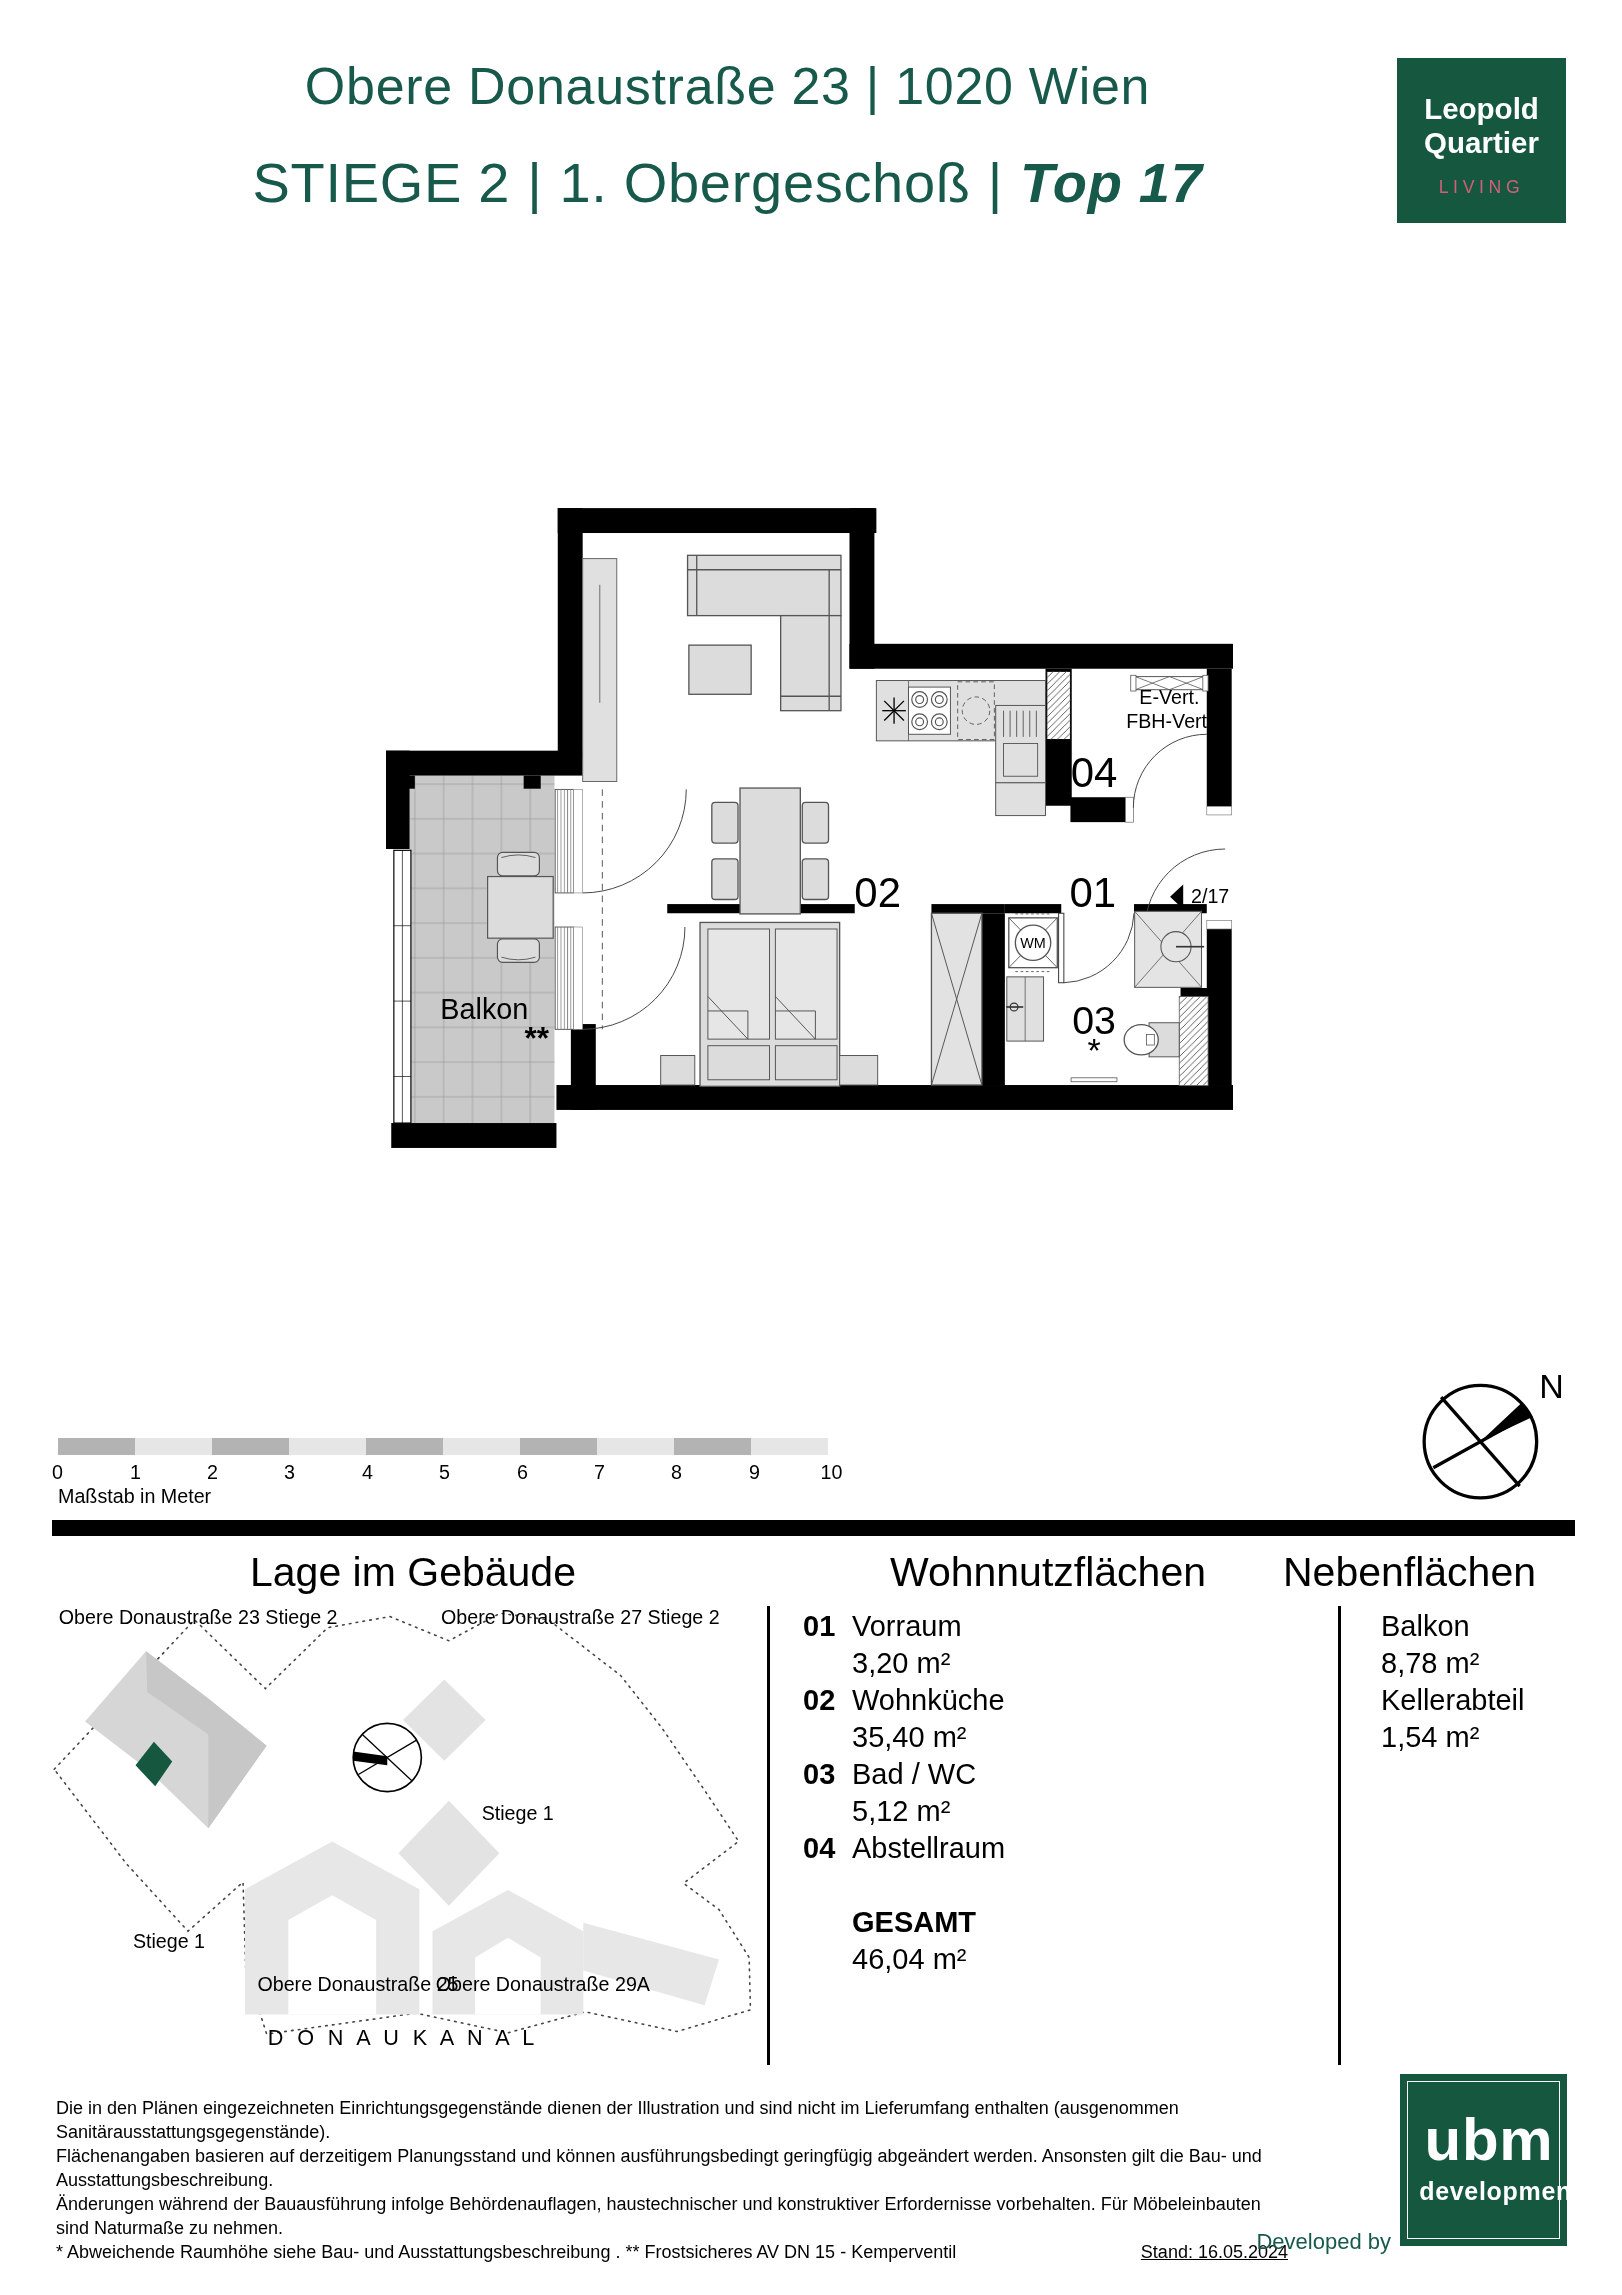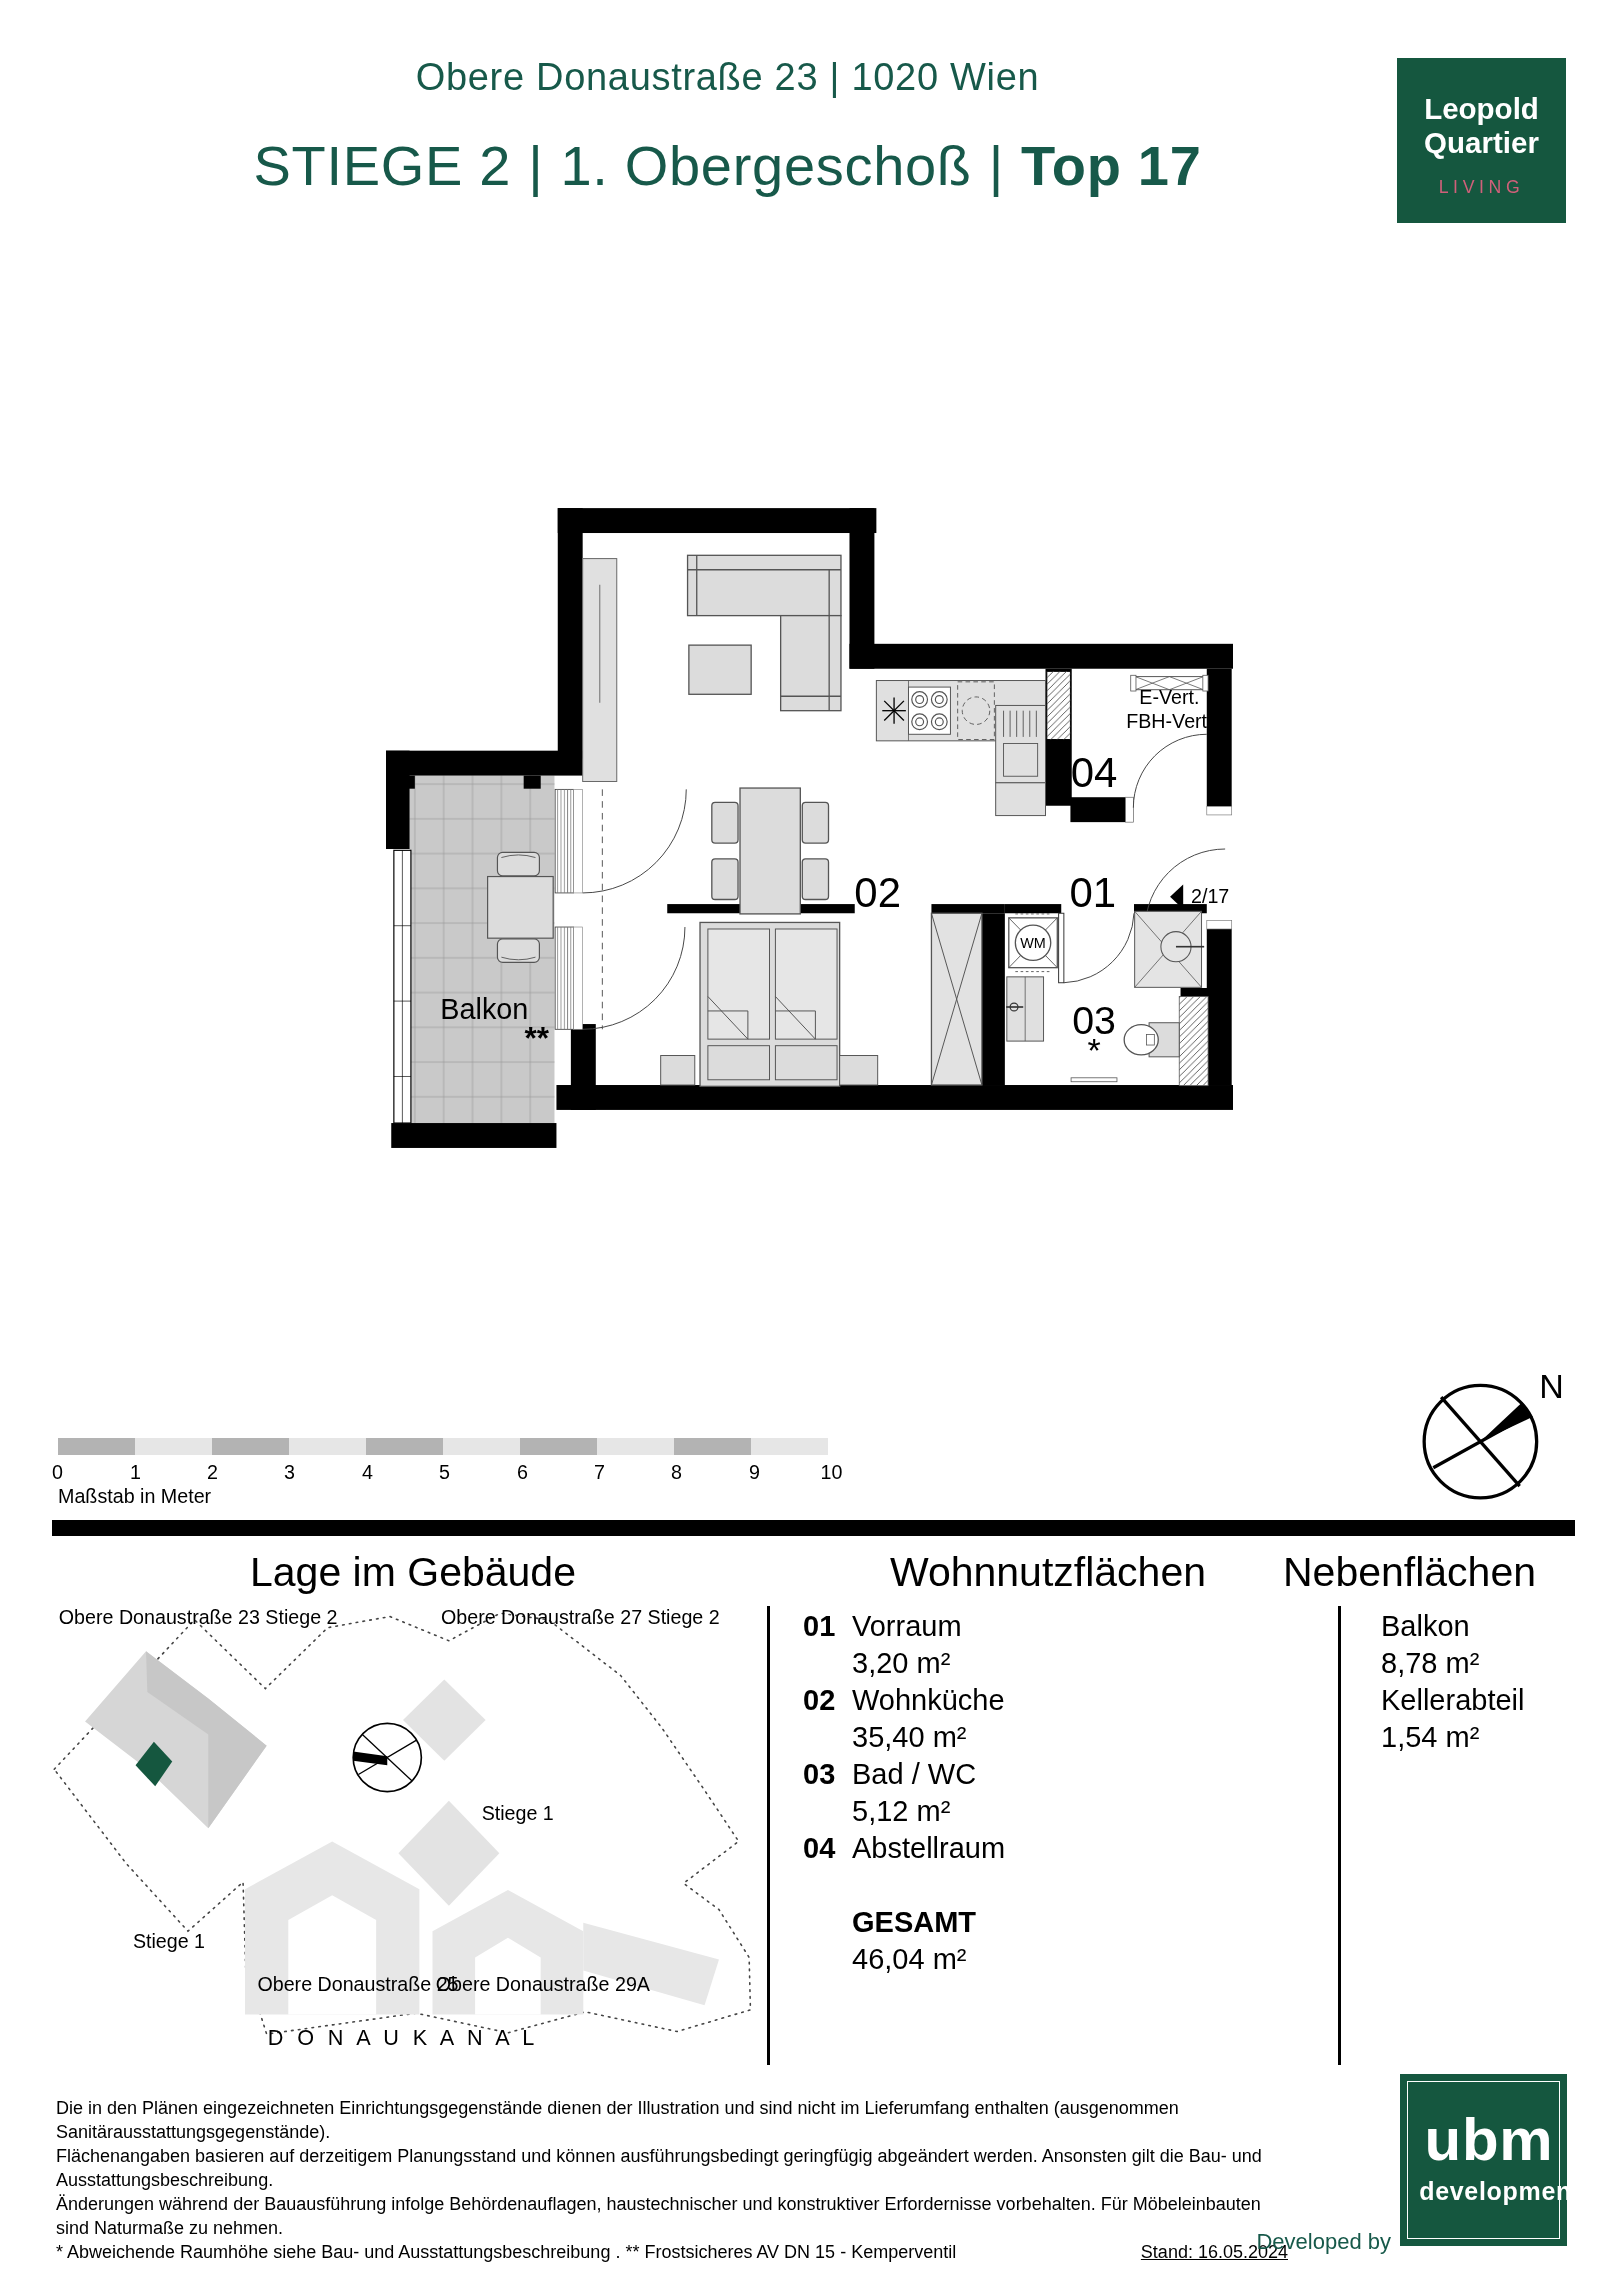--- a/index.html
+++ b/index.html
@@ -1,24 +1,24 @@
 <!DOCTYPE html>
 <html style="font-size:10.5px"><head>
 <meta charset="utf-8">
 <style>
   html,body{margin:0;padding:0;background:#fff;}
   body{width:1623px;height:2295px;position:relative;font-family:"Liberation Sans",sans-serif;color:#000;overflow:hidden;}
   .abs{position:absolute;}
 
   
   .header{left:157px;top:56px;width:1141px;text-align:center;color:#17594a;}
-  .header .line1{font-size:38px;letter-spacing:0.7px;}
+  .header .line1{font-size:52px;letter-spacing:0.7px;}
   .header .line2{font-size:56px;margin-top:34px;letter-spacing:0.7px;}
   .header .sep{font-weight:300;padding:0 17px;color:#17594a;}
-  .header .top{font-weight:bold;}
+  .header .top{font-weight:bold;font-style:italic;}
 
   
   .lq-logo{left:1397px;top:58px;width:169px;height:165px;background:#15573f;text-align:center;box-sizing:border-box;padding-top:34px;}
   .lq-logo .l1,.lq-logo .l2{color:#fff;font-weight:bold;font-size:29.5px;line-height:34px;}
   .lq-logo .l3{color:#d0607a;font-size:17.7px;letter-spacing:4.6px;margin-top:17px;}
 
   
   .scalebar{left:58px;top:1438px;width:774px;height:17px;display:flex;}
   .scalebar .seg{width:77px;height:17px;}
   .seg.d{background:#b3b3b3;} .seg.l{background:#e6e6e6;}

